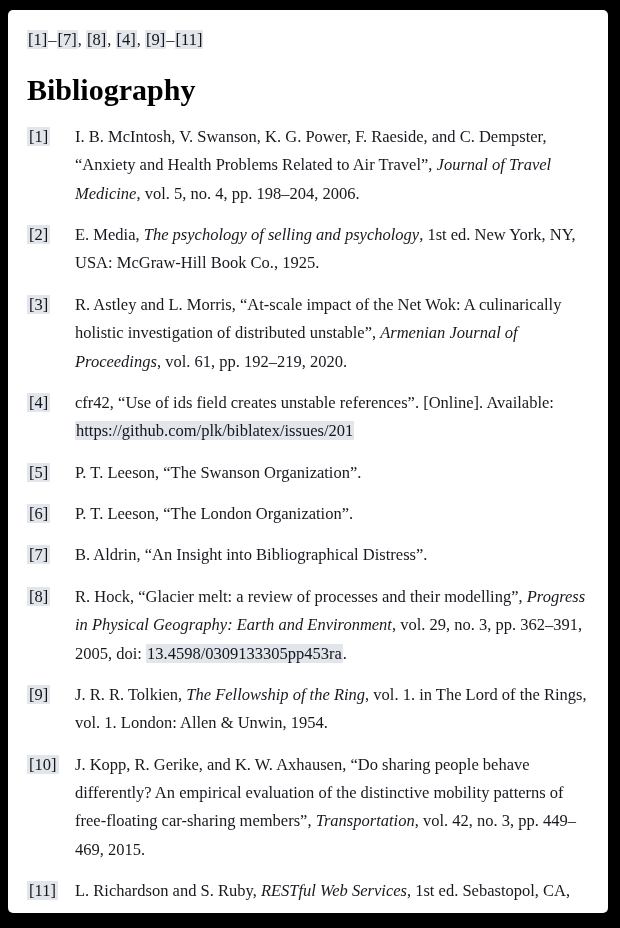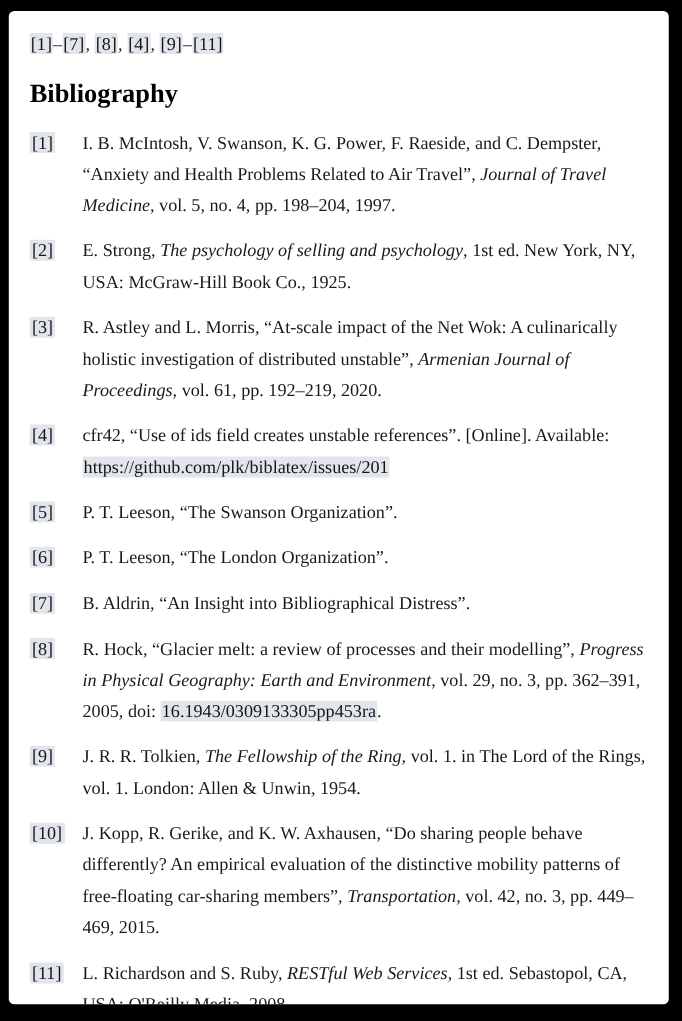--- a/index.html
+++ b/index.html
@@ -28,21 +28,21 @@
     white-space: nowrap;
   }
   .hl {
     background: var(--highlight, #e2e5ea);
     color: var(--linktext, #12151d);
     padding: 0 1px;
     border-radius: 1px;
   }
   .sep { color: var(--text, #17191e); }
   .heading {
-    font-size: 24px;
+    font-size: 30px;
     font-weight: bold;
     color: #000000;
     margin: 21px 0 17px 0;
     line-height: 1.1;
   }
   .bib-list { }
   .entry {
     display: flex;
     align-items: flex-start;
     font-size: 16.5px;
@@ -63,25 +63,25 @@
 </style>
 </head>
 <body style="--paper: #ffffff; --text: #17191e; --highlight: #e2e5ea; --linktext: #12151d; background: rgb(0, 0, 0);">
 
 <div class="page">
   <p class="cite-line" id="cite-line"><span class="hl link">[1]</span><span class="sep">–</span><span class="hl link">[7]</span><span class="sep">, </span><span class="hl link">[8]</span><span class="sep">, </span><span class="hl link">[4]</span><span class="sep">, </span><span class="hl link">[9]</span><span class="sep">–</span><span class="hl link">[11]</span></p>
   <h1 class="heading">Bibliography</h1>
   <div class="bib-list" id="bib-list">
       <div class="entry">
         <span class="label-col"><span class="hl link">[1]</span></span>
-        <span class="body"><span>I. B. McIntosh, V. Swanson, K. G. Power, F. Raeside, and C. Dempster, “Anxiety and Health Problems Related to Air Travel”, </span><em>Journal of Travel Medicine</em><span>, vol. 5, no. 4, pp. 198–204, 1997.</span></span>
+        <span class="body"><span>I. B. McIntosh, V. Swanson, K. G. Power, F. Raeside, and C. Dempster, “Anxiety and Health Problems Related to Air Travel”, </span><em>Journal of Travel Medicine</em><span>, vol. 5, no. 4, pp. 198–204, 2006.</span></span>
       </div>
       <div class="entry">
         <span class="label-col"><span class="hl link">[2]</span></span>
-        <span class="body"><span>E. Strong, </span><em>The psychology of selling and psychology</em><span>, 1st ed. New York, NY, USA: McGraw-Hill Book Co., 1925.</span></span>
+        <span class="body"><span>E. Media, </span><em>The psychology of selling and psychology</em><span>, 1st ed. New York, NY, USA: McGraw-Hill Book Co., 1925.</span></span>
       </div>
       <div class="entry">
         <span class="label-col"><span class="hl link">[3]</span></span>
         <span class="body"><span>R. Astley and L. Morris, “At-scale impact of the Net Wok: A culinarically holistic investigation of distributed unstable”, </span><em>Armenian Journal of Proceedings</em><span>, vol. 61, pp. 192–219, 2020.</span></span>
       </div>
       <div class="entry">
         <span class="label-col"><span class="hl link">[4]</span></span>
         <span class="body"><span>cfr42, “Use of ids field creates unstable references”. [Online]. Available: </span><span class="hl link">https://github.com/plk/biblatex/issues/201</span></span>
       </div>
       <div class="entry">
@@ -91,21 +91,21 @@
       <div class="entry">
         <span class="label-col"><span class="hl link">[6]</span></span>
         <span class="body"><span>P. T. Leeson, “The London Organization”.</span></span>
       </div>
       <div class="entry">
         <span class="label-col"><span class="hl link">[7]</span></span>
         <span class="body"><span>B. Aldrin, “An Insight into Bibliographical Distress”.</span></span>
       </div>
       <div class="entry">
         <span class="label-col"><span class="hl link">[8]</span></span>
-        <span class="body"><span>R. Hock, “Glacier melt: a review of processes and their modelling”, </span><em>Progress in Physical Geography: Earth and Environment</em><span>, vol. 29, no. 3, pp. 362–391, 2005, doi: </span><span class="hl link">16.1943/0309133305pp453ra</span><span>.</span></span>
+        <span class="body"><span>R. Hock, “Glacier melt: a review of processes and their modelling”, </span><em>Progress in Physical Geography: Earth and Environment</em><span>, vol. 29, no. 3, pp. 362–391, 2005, doi: </span><span class="hl link">13.4598/0309133305pp453ra</span><span>.</span></span>
       </div>
       <div class="entry">
         <span class="label-col"><span class="hl link">[9]</span></span>
         <span class="body"><span>J. R. R. Tolkien, </span><em>The Fellowship of the Ring</em><span>, vol. 1. in The Lord of the Rings, vol. 1. London: Allen &amp; Unwin, 1954.</span></span>
       </div>
       <div class="entry">
         <span class="label-col"><span class="hl link">[10]</span></span>
         <span class="body"><span>J. Kopp, R. Gerike, and K. W. Axhausen, “Do sharing people behave differently? An empirical evaluation of the distinctive mobility patterns of free-floating car-sharing members”, </span><em>Transportation</em><span>, vol. 42, no. 3, pp. 449–469, 2015.</span></span>
       </div>
       <div class="entry">

